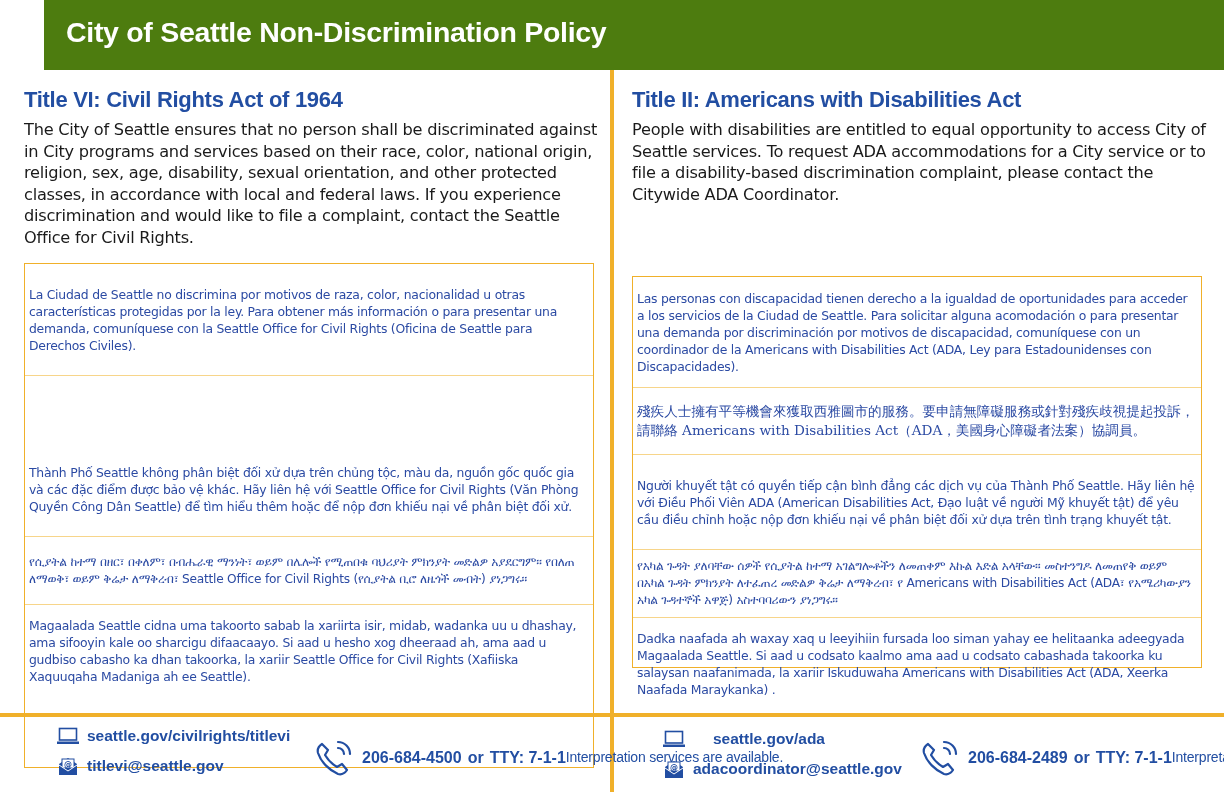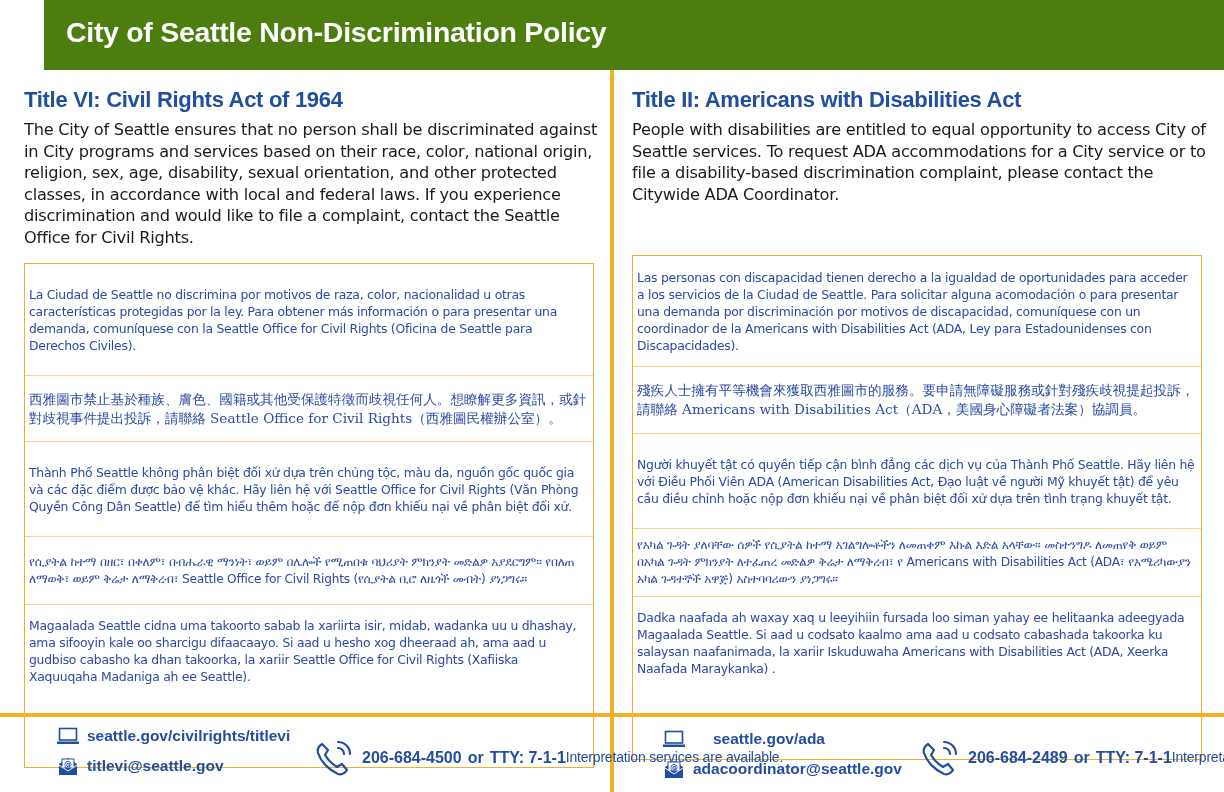--- a/index.html
+++ b/index.html
@@ -30,21 +30,21 @@
     font-size: 22px; font-weight: bold; letter-spacing: -0.3px; white-space: nowrap;
   }
   .intro {
     position: absolute; left: 0; top: 49px; width: 575px;
     color: #1a1a1a; font-family: "DejaVu Sans", sans-serif;
     font-size: 16.2px; line-height: 21.6px; letter-spacing: -0.25px;
   }
 
   .tbox { position: absolute; left: 0; width: 570px; border: 1px solid #f0b02a; }
   .col.left .tbox { top: 193px; height: 505px; }
-  .col.right .tbox { top: 185px; height: 505px; }
+  .col.right .tbox { top: 206px; height: 392px; }
 
   .trow {
     position: absolute; left: 0; width: 568px;
     border-bottom: 1px solid #f7d58a;
     display: flex; align-items: center;
     padding: 0 4px;
     color: #2b4aa3; font-family: "DejaVu Sans", sans-serif;
     font-size: 12.4px; line-height: 17px; letter-spacing: -0.25px;
   }
   .trow:last-child { border-bottom: none; }
@@ -74,21 +74,20 @@
 </div>
 
 <div class="vdivider"></div>
 <div class="hdivider"></div>
 
 <div class="col left">
   <div class="section-title">Title VI: Civil Rights Act of 1964</div>
   <div class="intro">The City of Seattle ensures that no person shall be discriminated against in City programs and services based on their race, color, national origin, religion, sex, age, disability, sexual orientation, and other protected classes, in accordance with local and federal laws. If you experience discrimination and would like to file a complaint, contact the Seattle Office for Civil Rights.</div>
   <div class="tbox">
     <div class="trow" style="top:0;height:112px;">La Ciudad de Seattle no discrimina por motivos de raza, color, nacionalidad u otras características protegidas por la ley. Para obtener más información o para presentar una demanda, comuníquese con la Seattle Office for Civil Rights (Oficina de Seattle para Derechos Civiles).</div>
-    <div class="trow zh" style="top:112px;height:66px;">西雅圖市禁止基於種族、膚色、國籍或其他受保護特徵而歧視任何人。想瞭解更多資訊，或針對歧視事件提出投訴，請聯絡 Seattle Office for Civil Rights（西雅圖民權辦公室）。</div>
     <div class="trow" style="top:178px;height:95px;">Thành Phố Seattle không phân biệt đối xử dựa trên chủng tộc, màu da, nguồn gốc quốc gia và các đặc điểm được bảo vệ khác. Hãy liên hệ với Seattle Office for Civil Rights (Văn Phòng Quyền Công Dân Seattle) để tìm hiểu thêm hoặc để nộp đơn khiếu nại về phân biệt đối xử.</div>
     <div class="trow am" style="top:273px;height:68px;">የሲያትል ከተማ በዘር፣ በቀለም፣ በብሔራዊ ማንነት፣ ወይም በሌሎች የሚጠበቁ ባህሪያት ምክንያት መድልዎ አያደርግም። የበለጠ ለማወቅ፣ ወይም ቅሬታ ለማቅረብ፣ Seattle Office for Civil Rights (የሲያትል ቢሮ ለዜጎች መብት) ያነጋግሩ።</div>
     <div class="trow" style="top:341px;height:92px;">Magaalada Seattle cidna uma takoorto sabab la xariirta isir, midab, wadanka uu u dhashay, ama sifooyin kale oo sharcigu difaacaayo. Si aad u hesho xog dheeraad ah, ama aad u gudbiso cabasho ka dhan takoorka, la xariir Seattle Office for Civil Rights (Xafiiska Xaquuqaha Madaniga ah ee Seattle).</div>
   </div>
 </div>
 
 <div class="col right">
   <div class="section-title">Title II: Americans with Disabilities Act</div>
   <div class="intro">People with disabilities are entitled to equal opportunity to access City of Seattle services. To request ADA accommodations for a City service or to file a disability-based discrimination complaint, please contact the Citywide ADA Coordinator.</div>
   <div class="tbox">

